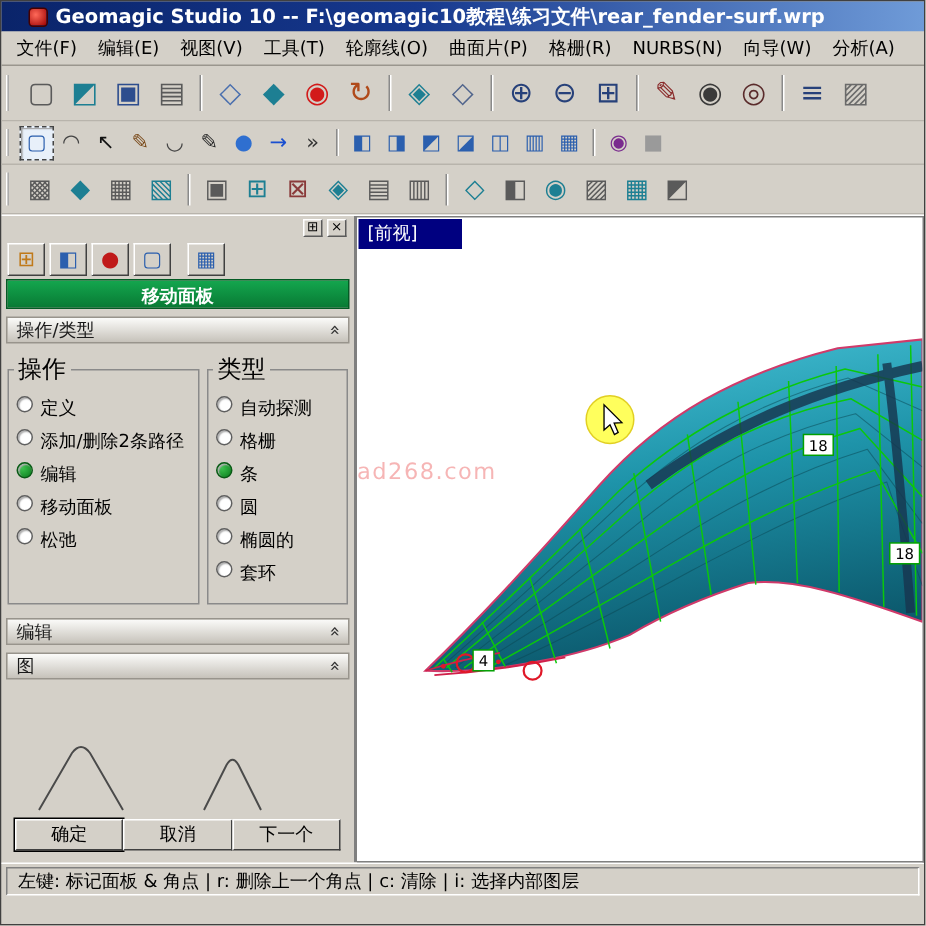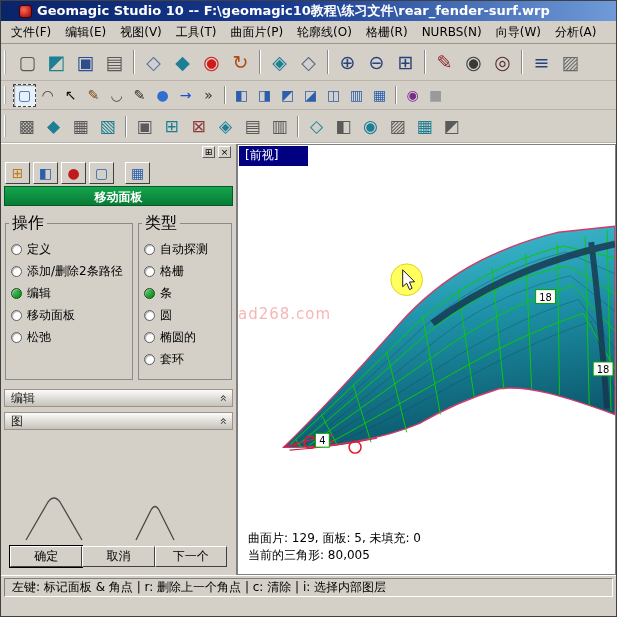--- a/index.html
+++ b/index.html
@@ -33,21 +33,21 @@
   .tab-btn{width:25px;height:22px;display:flex;align-items:center;justify-content:center;font-size:14px;background:#d4d0c8;border:1px solid;border-color:#fff #404040 #404040 #fff;cursor:default}
   .tab-btn:last-child{margin-left:8px}
   .panel-title{height:20px;flex:0 0 20px;background:linear-gradient(#14a64e,#087a34);color:#fff;font-weight:bold;text-align:center;line-height:20px;border:1px solid #045a24}
   .section-bar{height:18px;flex:0 0 18px;margin-top:5px;display:flex;align-items:center;justify-content:space-between;padding:0 6px;background:linear-gradient(#fbfbf9,#c6c2ba);border:1px solid #98948c;font-size:12px;color:#1a1a1a;cursor:default}
   .chev{display:inline-block;transform:rotate(-90deg);font-size:12px;color:#333}
   .groups{display:flex;gap:5px;padding:7px 1px 4px}
   fieldset{border:1px solid #8a8a8a;padding:2px 3px 6px;background:#d4d0c8}
   .fs-op{width:128px;flex:0 0 128px}
   .fs-type{flex:1}
   legend{padding:0 3px;font-size:16px}
-  .radio-row{display:flex;align-items:center;gap:5px;margin:5px 2px;cursor:default}
+  .radio-row{display:flex;align-items:flex-start;gap:5px;margin:5px 2px;cursor:default}
   .radio{width:11px;height:11px;flex:0 0 11px;border-radius:50%;background:#fff;border:1px solid #5f5f5f;box-shadow:inset 1px 1px 1px #b0b0b0}
   .radio.sel{background:radial-gradient(circle at 35% 35%,#3cc24e,#0a7a1c);border-color:#0a5a16}
   .radio-row.disabled .radio{background:#cfcbc3;border-color:#9a9a9a}
   .radio-row.disabled .radio-label{color:#8a8a8a}
   .radio-label{font-size:12px;white-space:nowrap}
   .edit-rows{padding:2px 8px 4px}
   .graph-area{flex:1 1 auto;position:relative;min-height:36px}
   .graph-area svg{position:absolute;left:4px;bottom:0}
   .panel-buttons{flex:0 0 32px;display:flex;justify-content:space-between;align-items:center;padding:4px 6px 8px}
   .btn{width:76px;height:21px;display:flex;align-items:center;justify-content:center;font-size:12px;background:#d4d0c8;border:1px solid;border-color:#fff #404040 #404040 #fff;box-shadow:1px 1px 0 #000 inset? ;cursor:default}
@@ -74,22 +74,22 @@
   <div class="titlebar">
     <span class="app-icon"></span>
     <span>Geomagic Studio 10 -- F:\geomagic10教程\练习文件\rear_fender-surf.wrp</span>
   </div>
 
   <div class="menubar">
       <div class="menu-item">文件(F)</div>
       <div class="menu-item">编辑(E)</div>
       <div class="menu-item">视图(V)</div>
       <div class="menu-item">工具(T)</div>
+      <div class="menu-item">轮廓线(O)</div>
       <div class="menu-item">曲面片(P)</div>
-      <div class="menu-item">轮廓线(O)</div>
       <div class="menu-item">格栅(R)</div>
       <div class="menu-item">NURBS(N)</div>
       <div class="menu-item">向导(W)</div>
       <div class="menu-item">分析(A)</div>
     </div>
 
   <div class="toolbar tb1">
     <span class="grip"></span>
     <span style="display:flex;align-items:center;height:100%">
         <span class="tb-btn" style="color: rgb(90, 90, 90);">▢</span>
@@ -176,20 +176,24 @@
       <div class="tabs-row">
           <span class="tab-btn" style="color: rgb(192, 122, 26);">⊞</span>
           <span class="tab-btn" style="color: rgb(43, 95, 174);">◧</span>
           <span class="tab-btn" style="color: rgb(192, 26, 26);">●</span>
           <span class="tab-btn" style="color: rgb(43, 95, 174);">▢</span>
           <span class="tab-btn" style="color: rgb(43, 95, 174);">▦</span>
         </div>
 
       <div class="panel-title">移动面板</div>
 
+      <div class="section-bar">
+        <span>操作/类型</span>
+        <span class="chev">»</span>
+      </div>
 
       <div class="groups">
         <fieldset class="fs-op">
           <legend>操作</legend>
           <div>
               <div class="radio-row">
                 <span class="radio"></span>
                 <span class="radio-label">定义</span>
               </div>
               <div class="radio-row">
@@ -335,24 +339,20 @@
         <g font-family="DejaVu Sans, sans-serif" font-size="10" fill="#000">
           <rect x="358" y="219" width="20" height="14" fill="#ffffff" stroke="#00a000"></rect>
           <text x="368" y="230" text-anchor="middle">18</text>
         </g>
         <g font-family="DejaVu Sans, sans-serif" font-size="10" fill="#000">
           <rect x="78" y="291" width="14" height="14" fill="#ffffff" stroke="#00a000"></rect>
           <text x="85" y="302" text-anchor="middle">4</text>
         </g>
       </svg>
 
-      <div class="vp-status">
-        <div>曲面片: 129, 面板: 5, 未填充: 0</div>
-        <div>当前的三角形: 80,005</div>
-      </div>
     </div>
   </div>
 
   <div class="statusbar">
     <div class="sb-cell sb-hint">左键: 标记面板 &amp; 角点    |    r: 删除上一个角点    |    c: 清除    |    i: 选择内部图层</div>
   </div>
   <div class="bottom-filler"></div>
 
 </div>
 

